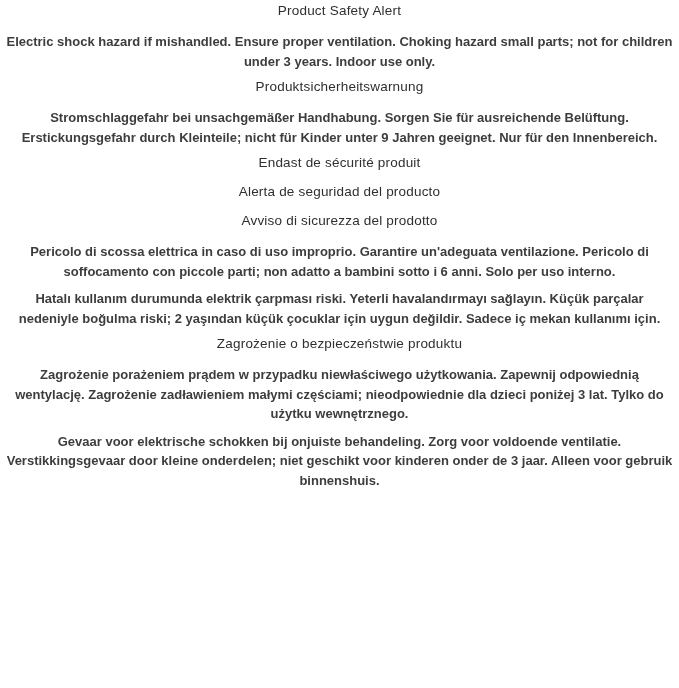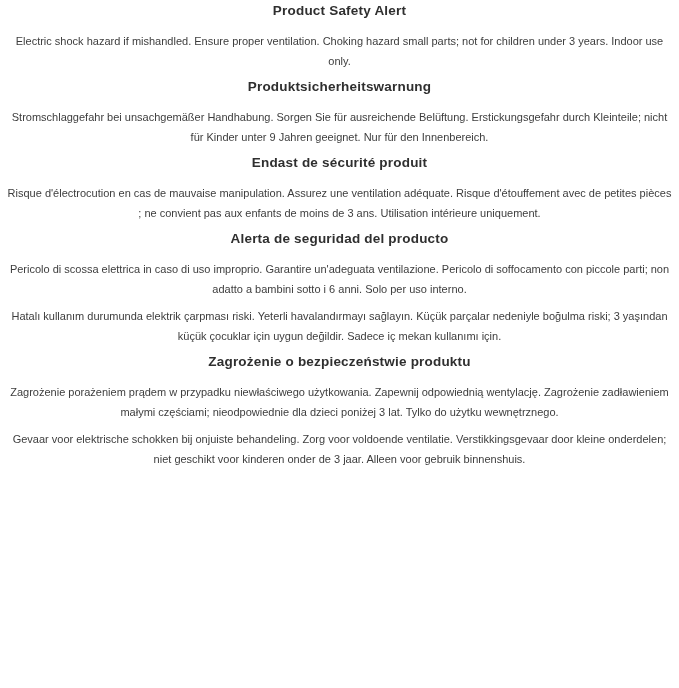--- a/index.html
+++ b/index.html
@@ -19,63 +19,63 @@
     width: 679px;
     padding: 3px 6px 0 6px;
   }
   .lang-block {
     text-align: center;
   }
   .lang-block h2 {
     margin: 0 0 13px 0;
     font-size: 13.5px;
     line-height: 16px;
-    font-weight: 700;
+    font-weight: 400;
     letter-spacing: 0.2px;
     color: #2f2f2f;
   }
   .lang-block p {
     margin: 0 0 8px 0;
-    font-size: 11px;
+    font-size: 13px;
     line-height: 19.5px;
-    font-weight: 400;
+    font-weight: 700;
     color: #3d3d3d;
   }
 </style>
 </head>
 <body>
 
 <div class="page">
 
   <section class="lang-block">
     <h2>Product Safety Alert</h2>
     <p>Electric shock hazard if mishandled. Ensure proper ventilation. Choking hazard small parts; not for children under 3 years. Indoor use only.</p>
   </section>
 
   <section class="lang-block">
     <h2>Produktsicherheitswarnung</h2>
     <p>Stromschlaggefahr bei unsachgemäßer Handhabung. Sorgen Sie für ausreichende Belüftung. Erstickungsgefahr durch Kleinteile; nicht für Kinder unter 9 Jahren geeignet. Nur für den Innenbereich.</p>
   </section>
 
   <section class="lang-block">
     <h2>Endast de sécurité produit</h2>
-    <p>Risque d'électrocution en cas de mauvaise manipulation. Assurez une ventilation adéquate. Risque d'étouffement avec de petites pièces ; ne convient pas aux enfants de moins de 3 ans. Utilisation intérieure uniquement.</p>
   </section>
 
   <section class="lang-block">
     <h2>Alerta de seguridad del producto</h2>
   </section>
 
   <section class="lang-block">
+    <h2>Avviso di sicurezza del prodotto</h2>
     <p>Pericolo di scossa elettrica in caso di uso improprio. Garantire un'adeguata ventilazione. Pericolo di soffocamento con piccole parti; non adatto a bambini sotto i 6 anni. Solo per uso interno.</p>
   </section>
 
 
   <section class="lang-block">
-    <p>Hatalı kullanım durumunda elektrik çarpması riski. Yeterli havalandırmayı sağlayın. Küçük parçalar nedeniyle boğulma riski; 3 yaşından küçük çocuklar için uygun değildir. Sadece iç mekan kullanımı için.</p>
+    <p>Hatalı kullanım durumunda elektrik çarpması riski. Yeterli havalandırmayı sağlayın. Küçük parçalar nedeniyle boğulma riski; 2 yaşından küçük çocuklar için uygun değildir. Sadece iç mekan kullanımı için.</p>
   </section>
 
   <section class="lang-block">
     <h2>Zagrożenie o bezpieczeństwie produktu</h2>
     <p>Zagrożenie porażeniem prądem w przypadku niewłaściwego użytkowania. Zapewnij odpowiednią wentylację. Zagrożenie zadławieniem małymi częściami; nieodpowiednie dla dzieci poniżej 3 lat. Tylko do użytku wewnętrznego.</p>
   </section>
 
   <section class="lang-block">
     <p>Gevaar voor elektrische schokken bij onjuiste behandeling. Zorg voor voldoende ventilatie. Verstikkingsgevaar door kleine onderdelen; niet geschikt voor kinderen onder de 3 jaar. Alleen voor gebruik binnenshuis.</p>
   </section>

